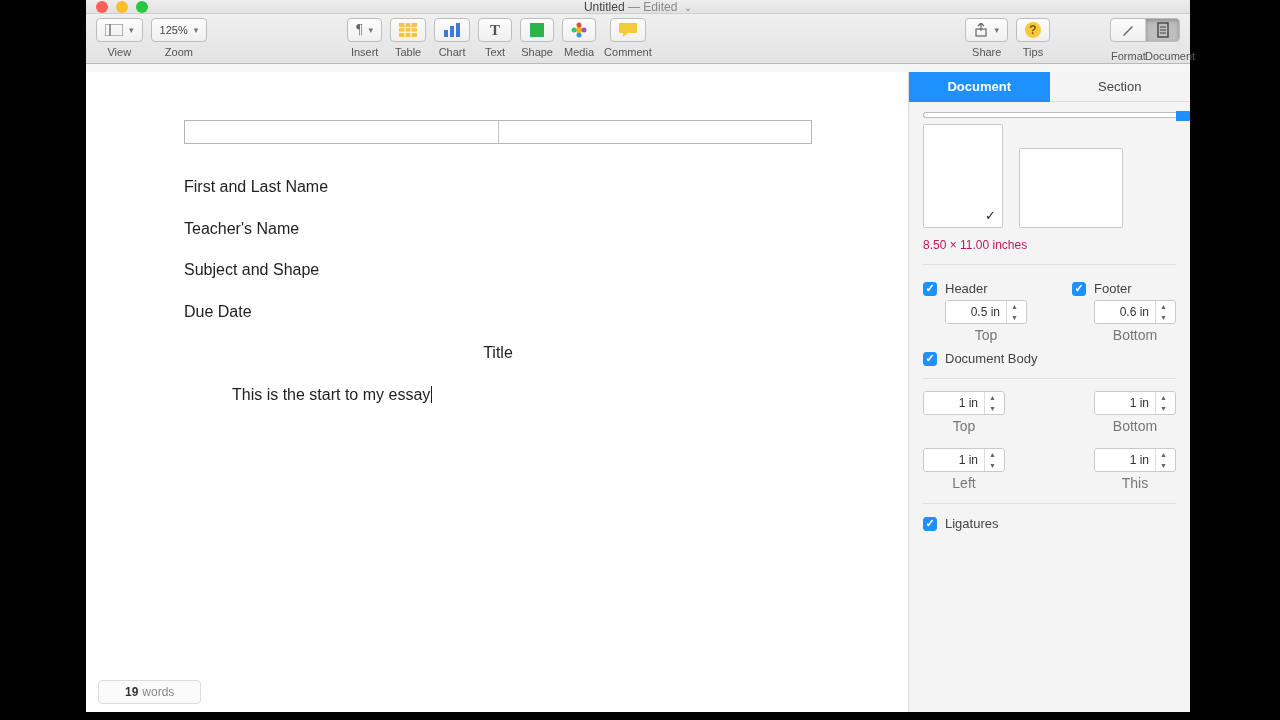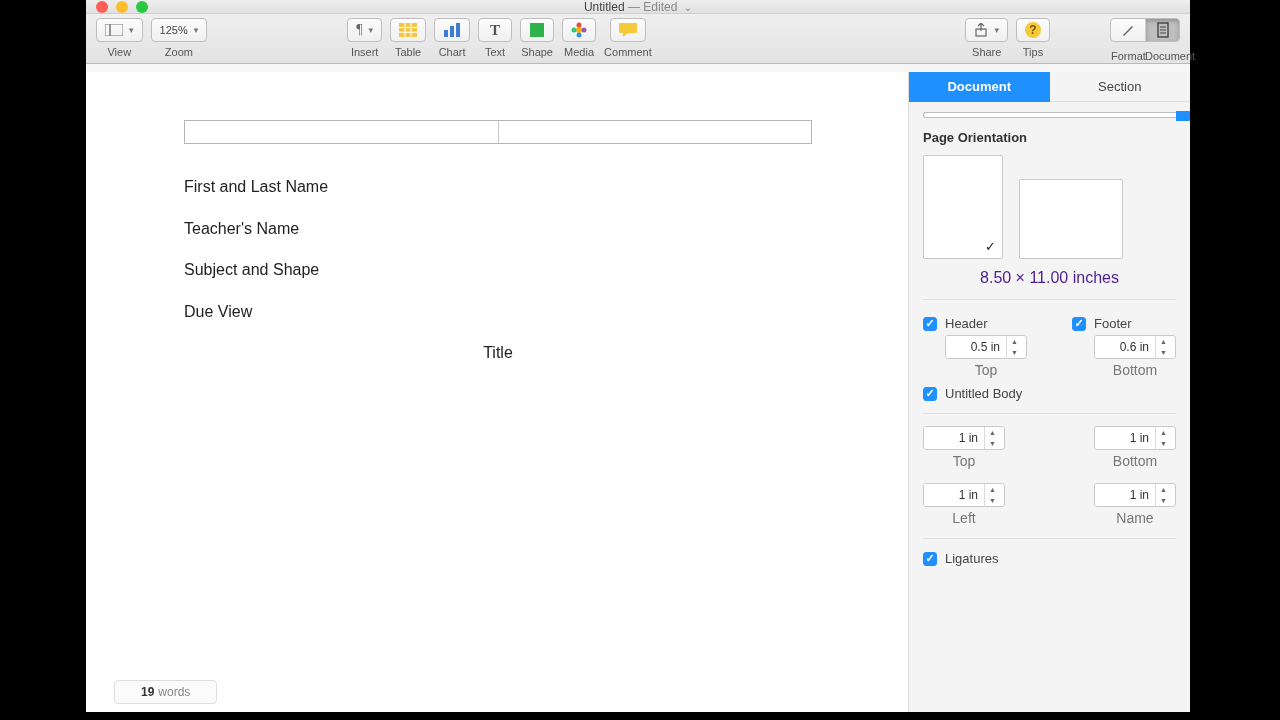--- a/index.html
+++ b/index.html
@@ -56,21 +56,21 @@
   .insp-body { padding: 4px 14px 10px 14px; overflow: auto; height: calc(100% - 30px); }
   .insp-rule { height: 1px; background: #e0e0e0; margin: 12px 0; }
   .edgebar { height: 6px; background:#fff; border:1px solid #bcbcbc; border-right: none; border-radius: 3px 0 0 3px; margin: 6px 0 6px 0; position: relative; }
   .edgebar::after { content:""; position:absolute; right:-16px; top:-2px; width:16px; height:10px; background:#1e90ff; border-radius: 0 3px 3px 0; }
   .sect-title { font-weight: 600; color: #333; font-size: 13px; margin: 12px 0 10px; }
   .orient-row { display: flex; gap: 16px; align-items: flex-end; }
   .orient-thumb {
     background: #fff; border: 1px solid #c9c9c9; border-radius: 2px; position: relative;
   }
   .orient-thumb .chk { position: absolute; right: 6px; bottom: 4px; font-size: 13px; color: #222; }
-  .orient-label { text-align: center; color: #4c1d95; font-size: 16px; margin-top: 10px; }
+  .orient-label { text-align: left; color: #be185d; font-size: 12px; margin-top: 10px; }
   .two-col { display: flex; justify-content: space-between; gap: 20px; }
   .two-col .col { display: flex; flex-direction: column; align-items: center; }
   .chk-row { display: flex; align-items: center; gap: 8px; margin: 4px 0; }
   .macchk {
     width: 14px; height: 14px; border: 1px solid #b8b8b8; border-radius: 3px;
     display: inline-flex; align-items: center; justify-content: center; background: #fff; font-size: 11px; font-weight: bold;
   }
   .macchk.on { background: #1e90ff; border-color: #1e90ff; color: #fff; }
   .stepper {
     display: flex; align-items: center; height: 24px; border: 1px solid #c9c9c9;
@@ -101,21 +101,21 @@
     border: 1px solid #b5b5b5; height: 24px; width: 628px; display: flex; margin-bottom: 30px;
   }
   .header-table > div { flex: 1; }
   .header-table > div + div { border-left: 1px solid #c7c7c7; }
   .page p { margin-bottom: 16px; }
   .page .center { text-align: center; }
   .page .indent { text-indent: 48px; }
   .caret { display: inline-block; width: 1px; height: 17px; background: #222; vertical-align: -3px; margin-left: 1px; }
   
   .wordcount {
-    position: absolute; left: 28px; bottom: 8px; height: 24px; padding: 0 26px 0 26px;
+    position: absolute; left: 12px; bottom: 8px; height: 24px; padding: 0 26px 0 26px;
     border: 1px solid #dedede; border-radius: 4px; background: #fbfbfb;
     display: flex; align-items: center; font-size: 12px; color: #888;
   }
   .wordcount strong { color: #333; font-weight: 700; margin-right: 4px; }
   
   svg { display: block; }
 </style>
 </head>
 <body>
 
@@ -271,38 +271,38 @@
 
   <div class="canvas-area">
     <div class="page">
       <div class="header-table">
         <div></div>
         <div></div>
       </div>
       <p>First and Last Name</p>
       <p>Teacher's Name</p>
       <p>Subject and Shape</p>
-      <p>Due View</p>
+      <p>Due Date</p>
       <p class="center">Title</p>
+      <p class="indent"><span>This is the start to my essay</span><span class="caret"></span></p>
     </div>
     <div class="wordcount">
       <strong>19</strong>
       <span>words</span>
     </div>
   </div>
 
   <div class="inspector">
     <div class="insp-tabs">
       <div class="insp-tab active">Document</div>
       <div class="insp-tab">Section</div>
     </div>
     <div class="insp-body">
       <div class="edgebar"></div>
 
-      <div class="sect-title">Page Orientation</div>
       <div class="orient-row">
         <div style="display:flex;flex-direction:column;align-items:center;">
           <div class="orient-thumb" style="width:80px;height:104px;">
             <span class="chk">✓</span>
           </div>
         </div>
         <div style="display:flex;flex-direction:column;align-items:center;">
           <div class="orient-thumb" style="width:104px;height:80px;margin-top:24px;"></div>
         </div>
       </div>
@@ -340,21 +340,21 @@
                   <span>▼</span>
                 </div>
             </div>
             <div class="field-label" style="text-align:center;">Bottom</div>
           </div>
         </div>
       </div>
 
       <div class="chk-row" style="margin-top:8px;">
         <span class="macchk on">✓</span>
-        <span>Untitled Body</span>
+        <span>Document Body</span>
       </div>
 
       <div class="insp-rule"></div>
 
 
       <div class="two-col">
         <div class="col">
           <div class="stepper">
             <input value="1 in" style="">
             <div class="arrows">
@@ -388,21 +388,21 @@
           <div class="field-label">Left</div>
         </div>
         <div class="col">
           <div class="stepper">
             <input value="1 in" style="">
             <div class="arrows">
                 <span>▲</span>
                 <span>▼</span>
               </div>
           </div>
-          <div class="field-label">Name</div>
+          <div class="field-label">This</div>
         </div>
       </div>
 
       <div class="insp-rule"></div>
 
       <div class="chk-row">
         <span class="macchk on">✓</span>
         <span>Ligatures</span>
       </div>
     </div>

